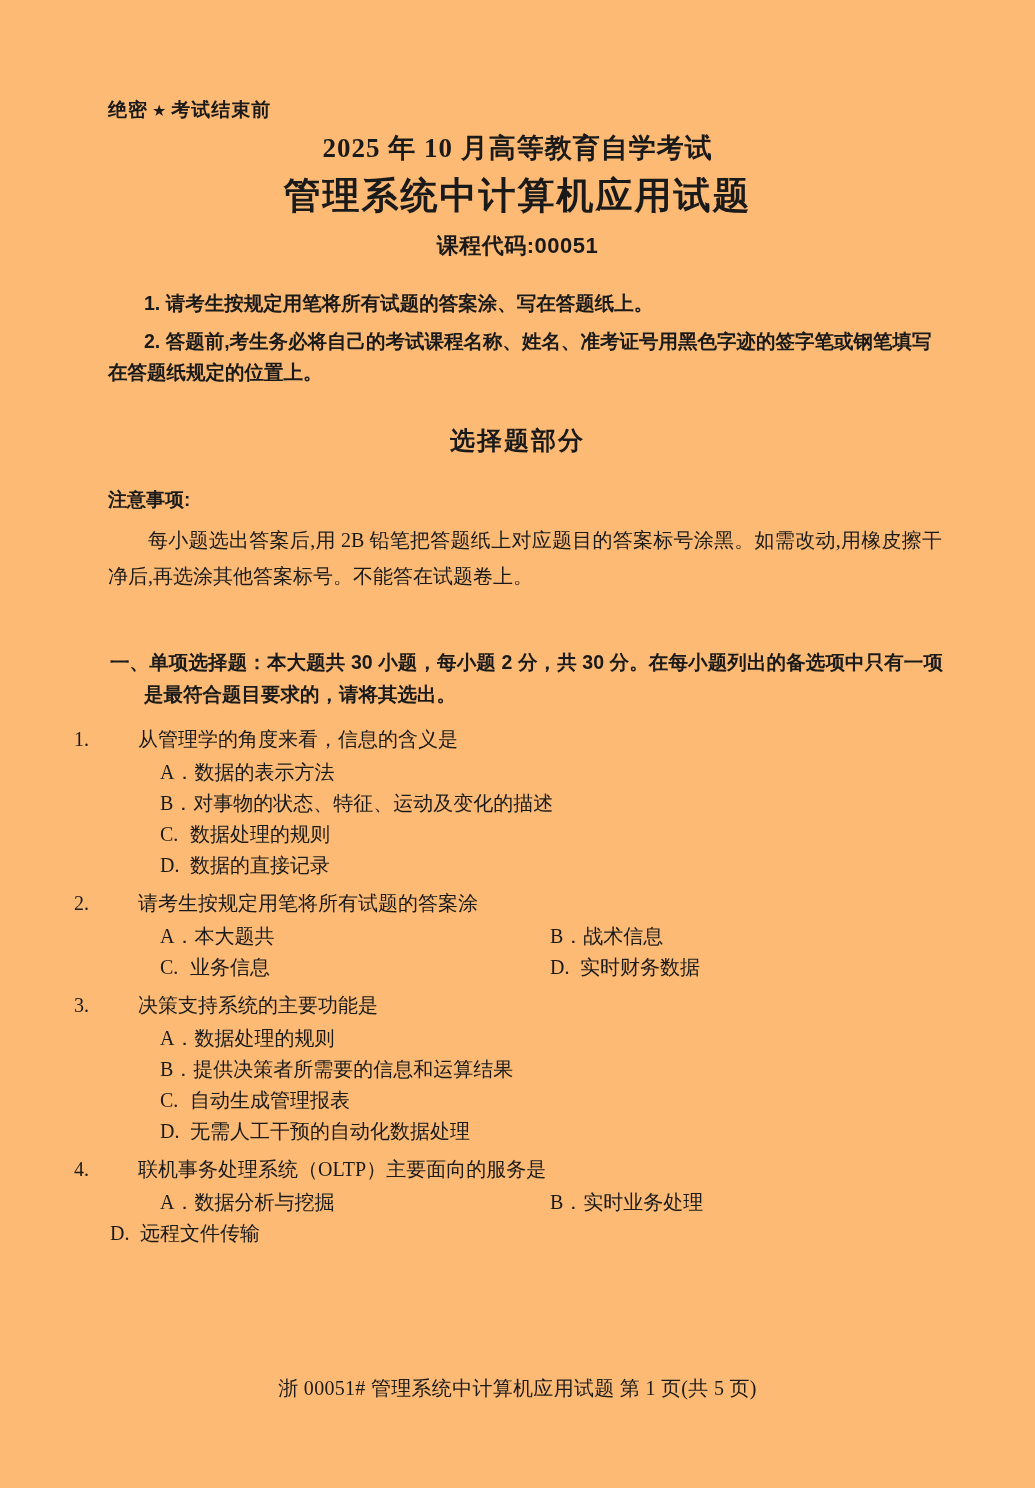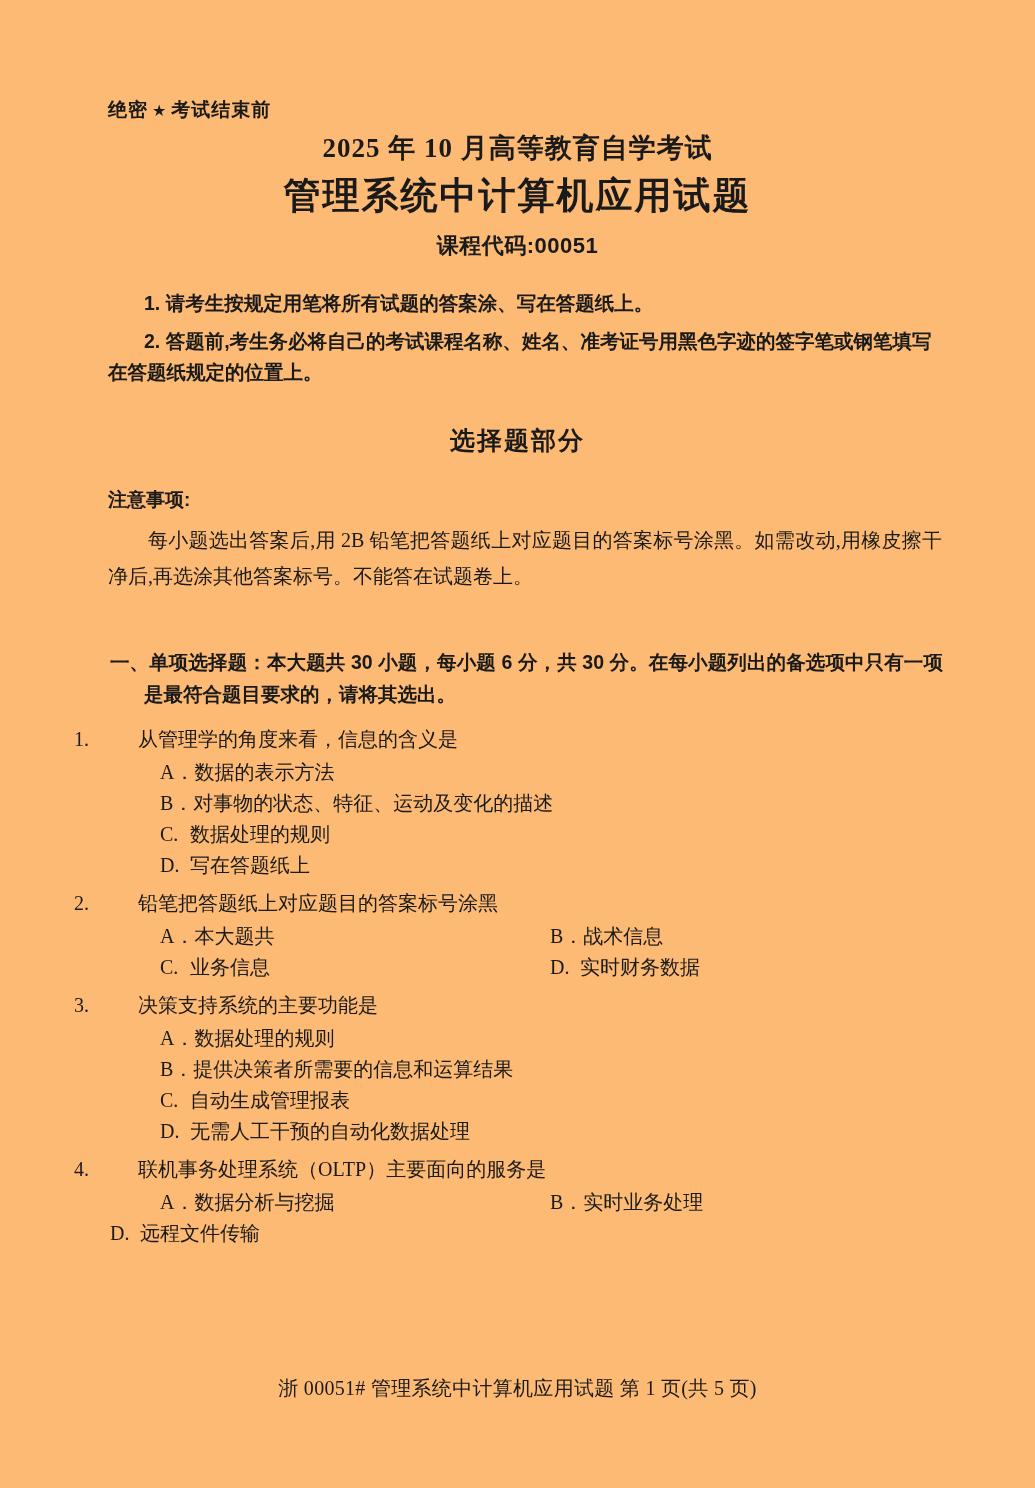--- a/index.html
+++ b/index.html
@@ -189,49 +189,49 @@
   <div class="instructions">
     <div class="instr-line">1. 请考生按规定用笔将所有试题的答案涂、写在答题纸上。</div>
     <div class="instr-line">2. 答题前,考生务必将自己的考试课程名称、姓名、准考证号用黑色字迹的签字笔或钢笔填写在答题纸规定的位置上。</div>
   </div>
 
   <div class="section-heading">选择题部分</div>
 
   <div class="notice-label">注意事项:</div>
   <div class="notice-body">每小题选出答案后,用 2B 铅笔把答题纸上对应题目的答案标号涂黑。如需改动,用橡皮擦干净后,再选涂其他答案标号。不能答在试题卷上。</div>
 
-  <div class="qsection">一、单项选择题：本大题共 30 小题，每小题 6 分，共 30 分。在每小题列出的备选项中只有一项是最符合题目要求的，请将其选出。</div>
+  <div class="qsection">一、单项选择题：本大题共 30 小题，每小题 2 分，共 30 分。在每小题列出的备选项中只有一项是最符合题目要求的，请将其选出。</div>
 
   <div class="questions">
 
     <div class="question">
       <div class="q-stem">
         <span class="q-num">1.</span><span>从管理学的角度来看，信息的含义是</span>
       </div>
       <div class="opts">
         <div class="opt-row">
           <div class="opt opt-single"><span class="opt-letter">A．</span><span>数据的表示方法</span></div>
         </div>
         <div class="opt-row">
           <div class="opt opt-single"><span class="opt-letter">B．</span><span>对事物的状态、特征、运动及变化的描述</span></div>
         </div>
         <div class="opt-row">
           <div class="opt opt-single"><span class="opt-letter">C.</span><span>数据处理的规则</span></div>
         </div>
         <div class="opt-row">
-          <div class="opt opt-single"><span class="opt-letter">D.</span><span>写在答题纸上</span></div>
+          <div class="opt opt-single"><span class="opt-letter">D.</span><span>数据的直接记录</span></div>
         </div>
       </div>
     </div>
 
     <div class="q-spacer-1"></div>
 
     <div class="question">
       <div class="q-stem">
-        <span class="q-num">2.</span><span>铅笔把答题纸上对应题目的答案标号涂黑</span>
+        <span class="q-num">2.</span><span>请考生按规定用笔将所有试题的答案涂</span>
       </div>
       <div class="opts">
         <div class="opt-row">
           <div class="opt opt-a"><span class="opt-letter">A．</span><span>本大题共</span></div>
           <div class="opt opt-b"><span class="opt-letter">B．</span><span>战术信息</span></div>
         </div>
         <div class="opt-row">
           <div class="opt opt-c"><span class="opt-letter">C.</span><span>业务信息</span></div>
           <div class="opt opt-d"><span class="opt-letter">D.</span><span>实时财务数据</span></div>
         </div>

